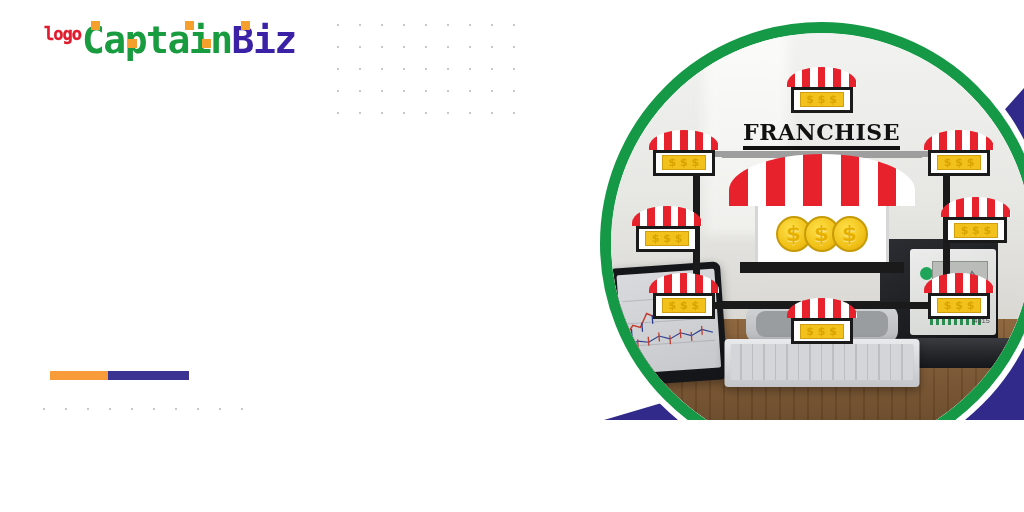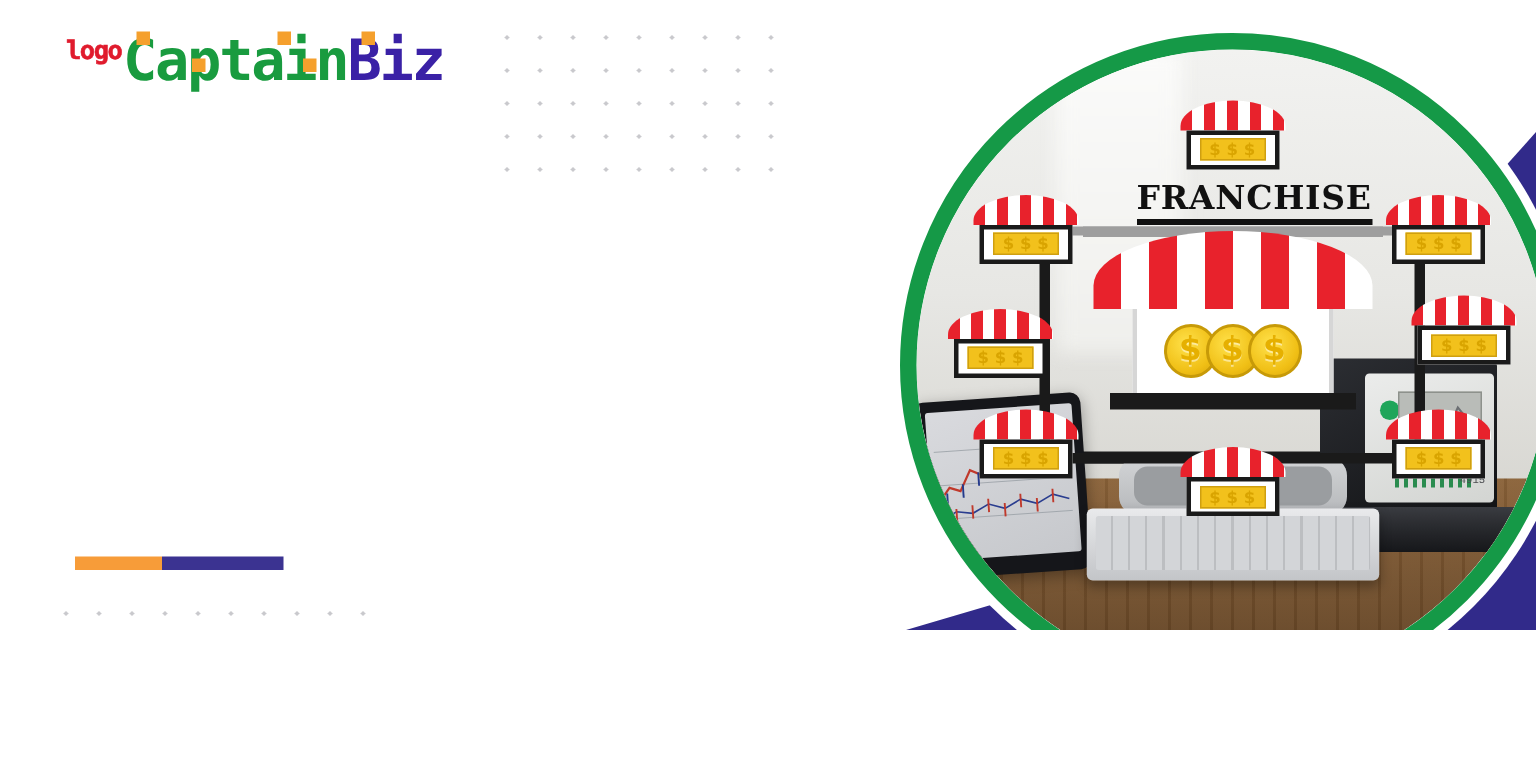--- a/index.html
+++ b/index.html
@@ -301,21 +301,21 @@
   .shop-sm .bill { width:44px; height:15px; font-size:11px; }
 
   
   .pipe { position:absolute; background:#1a1a1a; }
 
   
   .shop-big {
     position:absolute; left:50%; top:21%;
     transform:translateX(-50%);
     width:186px;
-    text-align:right;
+    text-align:center;
   }
   .franchise-title {
     font-family:"DejaVu Serif", serif;
     font-weight:700;
     font-size:22px;
     letter-spacing:0.5px;
     color:#111111;
     border-bottom:4px solid #111111;
     display:inline-block;
     padding-bottom:1px;

